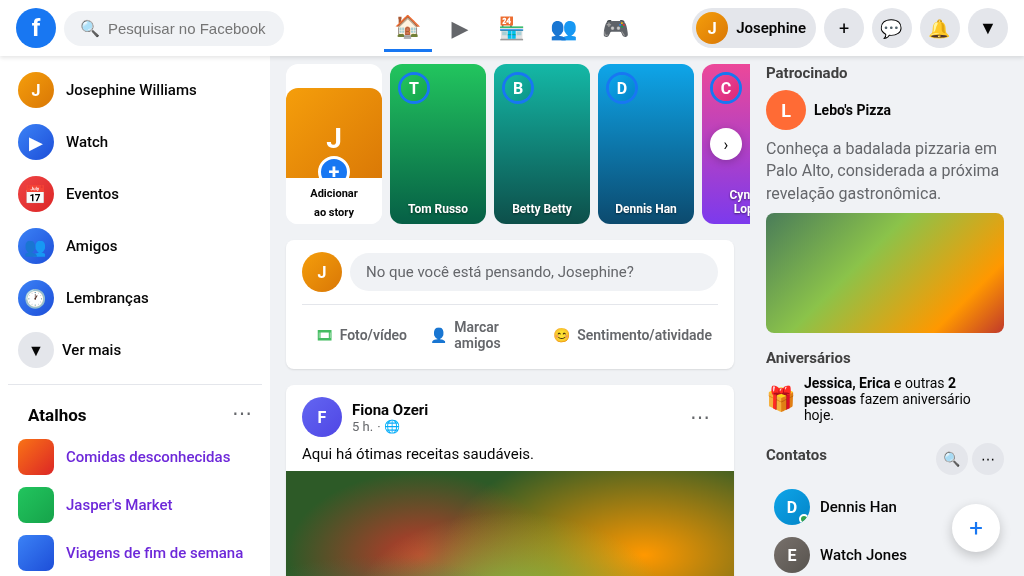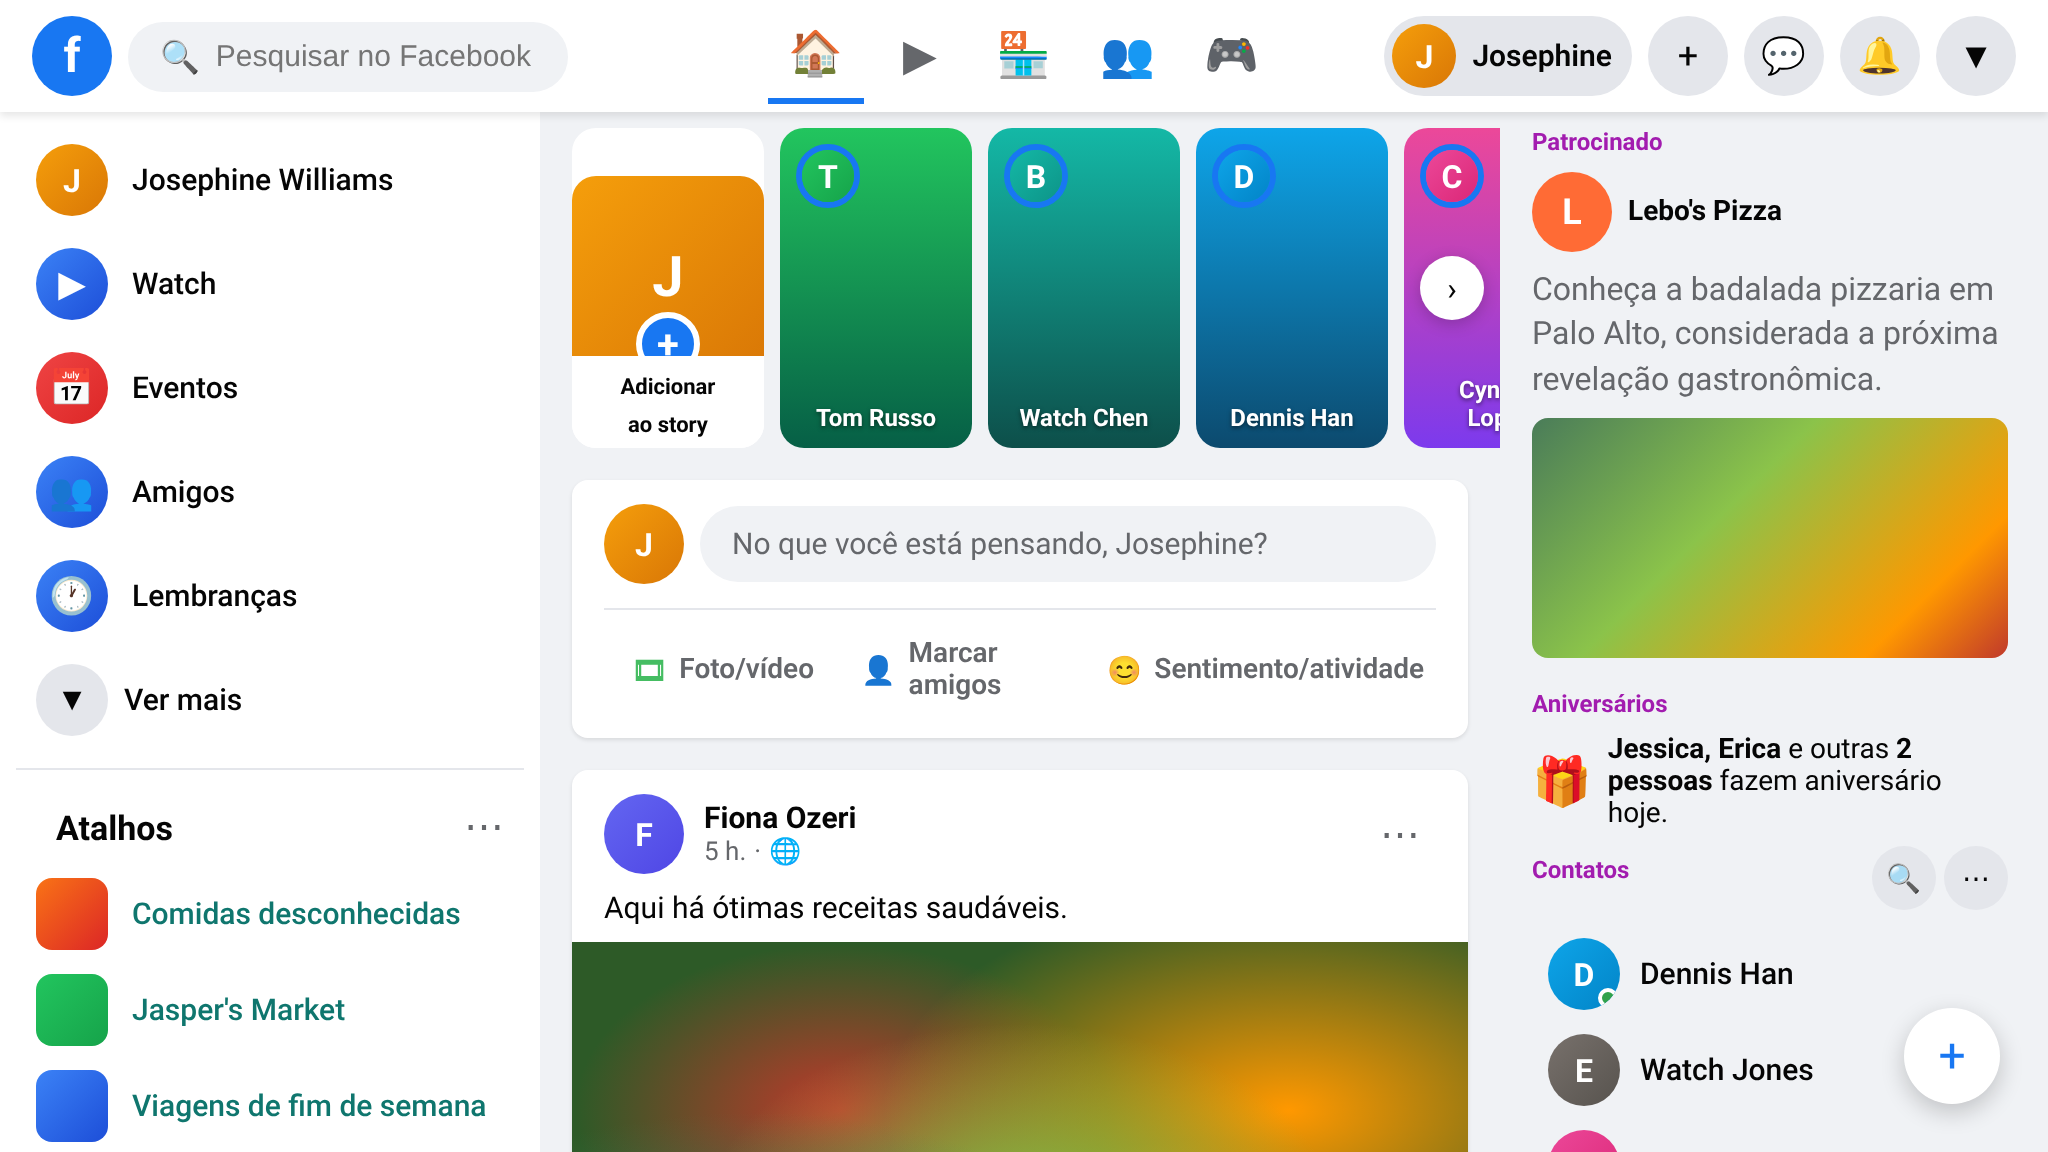--- a/index.html
+++ b/index.html
@@ -29,21 +29,21 @@
     .sidebar-avatar { width: 36px; height: 36px; border-radius: 50%; overflow: hidden; flex-shrink: 0; }
     .sidebar-icon { width: 36px; height: 36px; border-radius: 50%; display: flex; align-items: center; justify-content: center; flex-shrink: 0; font-size: 20px; }
     .sidebar-text { font-size: 15px; font-weight: 500; color: #050505; }
     .see-more-btn { display: flex; align-items: center; gap: 8px; padding: 8px 10px; border-radius: 8px; cursor: pointer; color: #050505; font-size: 15px; font-weight: 500; }
     .see-more-circle { width: 36px; height: 36px; border-radius: 50%; background: #e4e6eb; display: flex; align-items: center; justify-content: center; font-size: 16px; }
     .sidebar-section-title { font-size: 17px; font-weight: 700; color: #050505; padding: 8px 10px 4px; }
     .sidebar-section-more { display: flex; align-items: center; justify-content: space-between; padding: 4px 10px; }
     .shortcuts-more { color: #65676b; cursor: pointer; font-size: 20px; }
     .sidebar-shortcut { display: flex; align-items: center; gap: 12px; padding: 6px 10px; border-radius: 8px; cursor: pointer; }
     .shortcut-icon { width: 36px; height: 36px; border-radius: 8px; overflow: hidden; flex-shrink: 0; }
-    .shortcut-text { font-size: 15px; font-weight: 500; color: #0f766e; }
+    .shortcut-text { font-size: 15px; font-weight: 500; color: #6d28d9; }
     .divider { height: 1px; background: #e4e6eb; margin: 8px 0; }
 
     
     .feed { flex: 1; padding: 8px 16px; overflow-y: auto; height: calc(576px - 56px); max-width: 480px; }
 
     
     .stories { display: flex; gap: 8px; margin-bottom: 16px; }
     .story-card { width: 96px; height: 160px; border-radius: 12px; overflow: hidden; position: relative; cursor: pointer; flex-shrink: 0; }
     .story-add { background: #fff; display: flex; flex-direction: column; align-items: center; justify-content: flex-end; padding-bottom: 12px; }
     .story-add-top { flex: 1; display: flex; align-items: center; justify-content: center; }
@@ -66,28 +66,28 @@
     .post-user-avatar { width: 40px; height: 40px; border-radius: 50%; background: #c5c5c5; overflow: hidden; }
     .post-user-name { font-size: 15px; font-weight: 700; color: #050505; }
     .post-meta { font-size: 13px; color: #65676b; display: flex; align-items: center; gap: 4px; }
     .post-more { color: #65676b; cursor: pointer; font-size: 20px; width: 36px; height: 36px; border-radius: 50%; display: flex; align-items: center; justify-content: center; }
     .post-text { padding: 8px 16px; font-size: 15px; color: #050505; }
     .post-image { width: 100%; height: 280px; overflow: hidden; }
 
     
     .sidebar-right { width: 270px; padding: 8px 16px; overflow-y: auto; flex-shrink: 0; height: calc(576px - 56px); }
     .sponsored-section { margin-bottom: 16px; }
-    .section-title { font-size: 12px; font-weight: 700; color: #a21caf; margin-bottom: 8px; }
+    .section-title { font-size: 15px; font-weight: 700; color: #404040; margin-bottom: 8px; }
     .sponsored-item { display: flex; flex-direction: column; gap: 8px; }
     .sponsored-header { display: flex; align-items: center; gap: 8px; }
     .sponsored-logo { width: 40px; height: 40px; border-radius: 50%; background: #ff6b35; display: flex; align-items: center; justify-content: center; color: white; font-size: 18px; font-weight: bold; flex-shrink: 0; }
     .sponsored-name { font-size: 14px; font-weight: 700; color: #050505; }
     .sponsored-desc { font-size: 16px; color: #65676b; line-height: 1.4; }
     .sponsored-image { width: 100%; height: 120px; border-radius: 8px; overflow: hidden; background: linear-gradient(135deg, #4a7c59 0%, #8bc34a 40%, #ff9800 80%); }
-    .birthdays-section { margin-bottom: 8px; }
+    .birthdays-section { margin-bottom: 20px; }
     .birthday-item { display: flex; align-items: center; gap: 8px; }
     .birthday-icon { font-size: 24px; }
     .birthday-text { font-size: 14px; color: #050505; }
     .birthday-text strong { color: #050505; }
     .contacts-section { }
     .contacts-header { display: flex; align-items: center; justify-content: space-between; margin-bottom: 8px; }
     .contacts-more { display: flex; gap: 4px; }
     .contact-item { display: flex; align-items: center; gap: 10px; padding: 6px 8px; border-radius: 8px; cursor: pointer; }
     .contact-avatar { width: 36px; height: 36px; border-radius: 50%; background: #c5c5c5; overflow: hidden; position: relative; flex-shrink: 0; }
     .contact-online { position: absolute; bottom: 1px; right: 1px; width: 10px; height: 10px; border-radius: 50%; background: #31a24c; border: 2px solid white; }
@@ -214,21 +214,21 @@
           <div class="story-avatar-ring">
             <div class="av-tom">T</div>
           </div>
           <span class="story-label">Tom Russo</span>
         </div>
 
         <div class="story-card" style="background:linear-gradient(180deg,#14b8a6,#0d4f4a);">
           <div class="story-avatar-ring">
             <div class="av-betty">B</div>
           </div>
-          <span class="story-label">Watch Chen</span>
+          <span class="story-label">Betty Betty</span>
         </div>
 
         <div class="story-card" style="background:linear-gradient(180deg,#0ea5e9,#0c4a6e);">
           <div class="story-avatar-ring">
             <div class="av-dennis">D</div>
           </div>
           <span class="story-label">Dennis Han</span>
         </div>
 
         <div class="story-card" style="background:linear-gradient(180deg,#ec4899,#7c3aed);">

